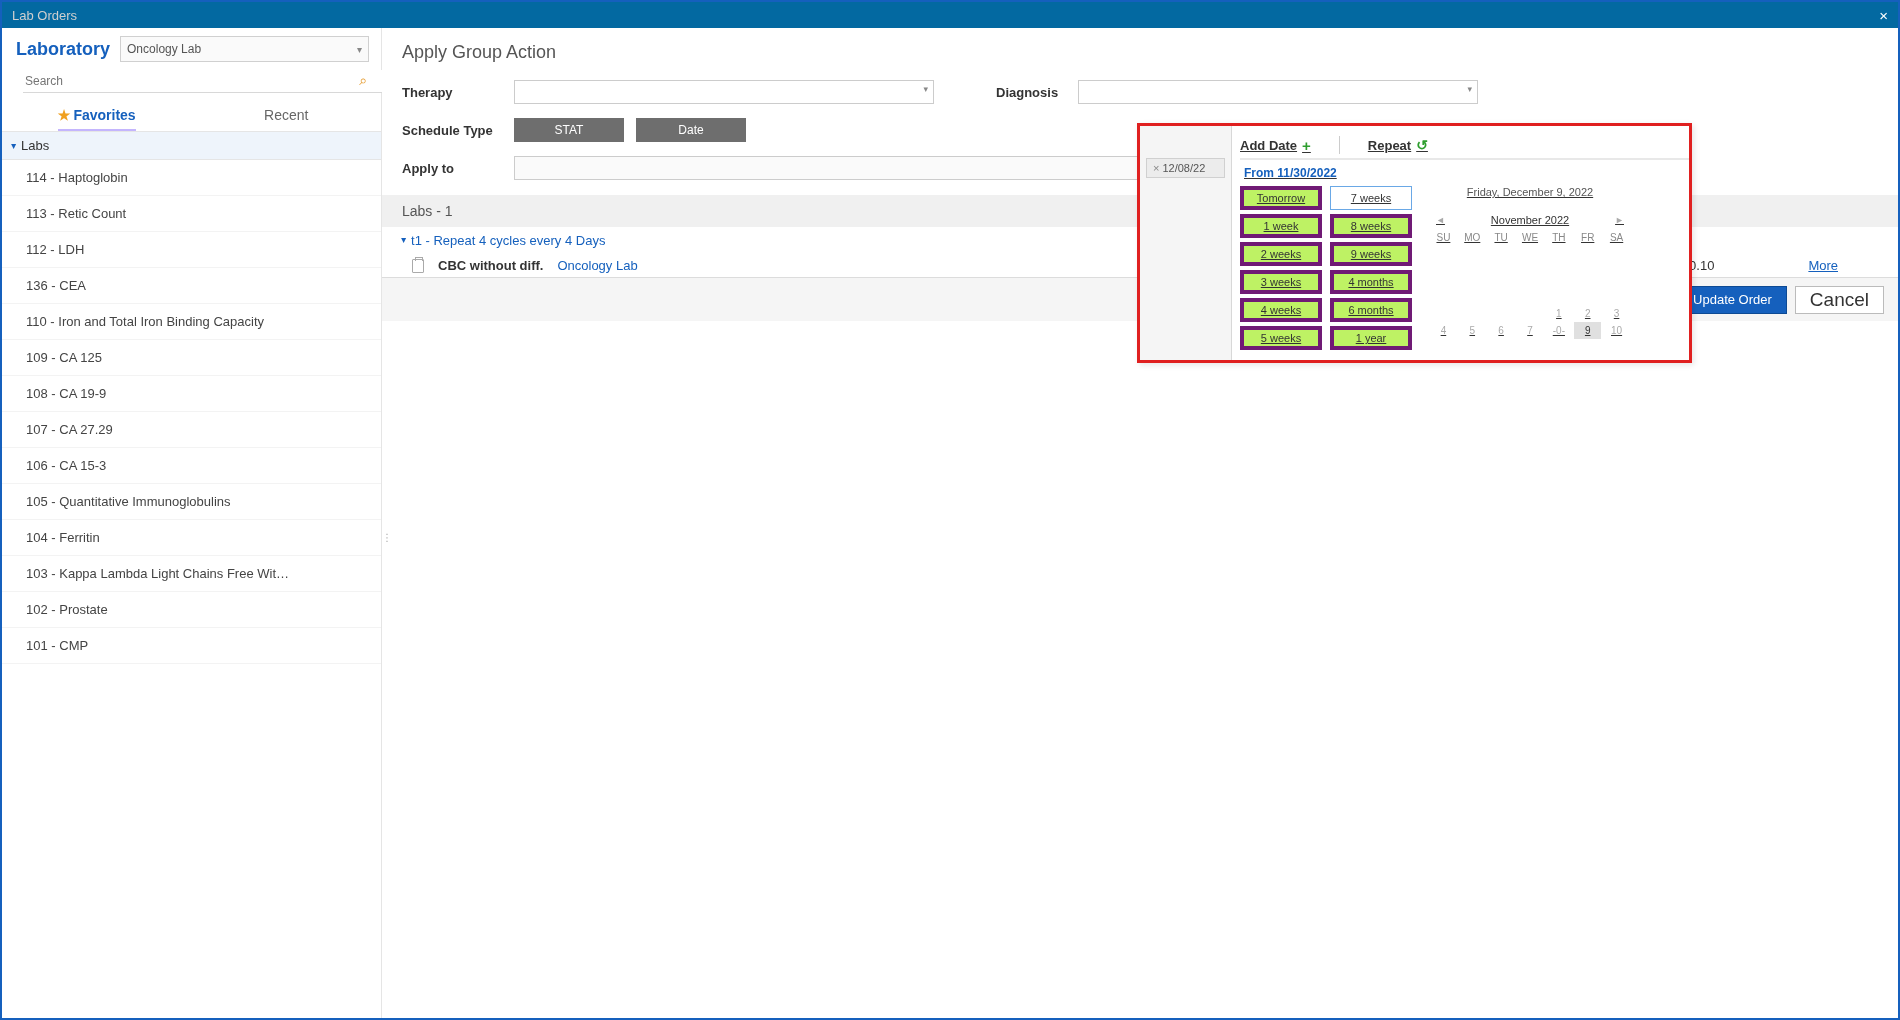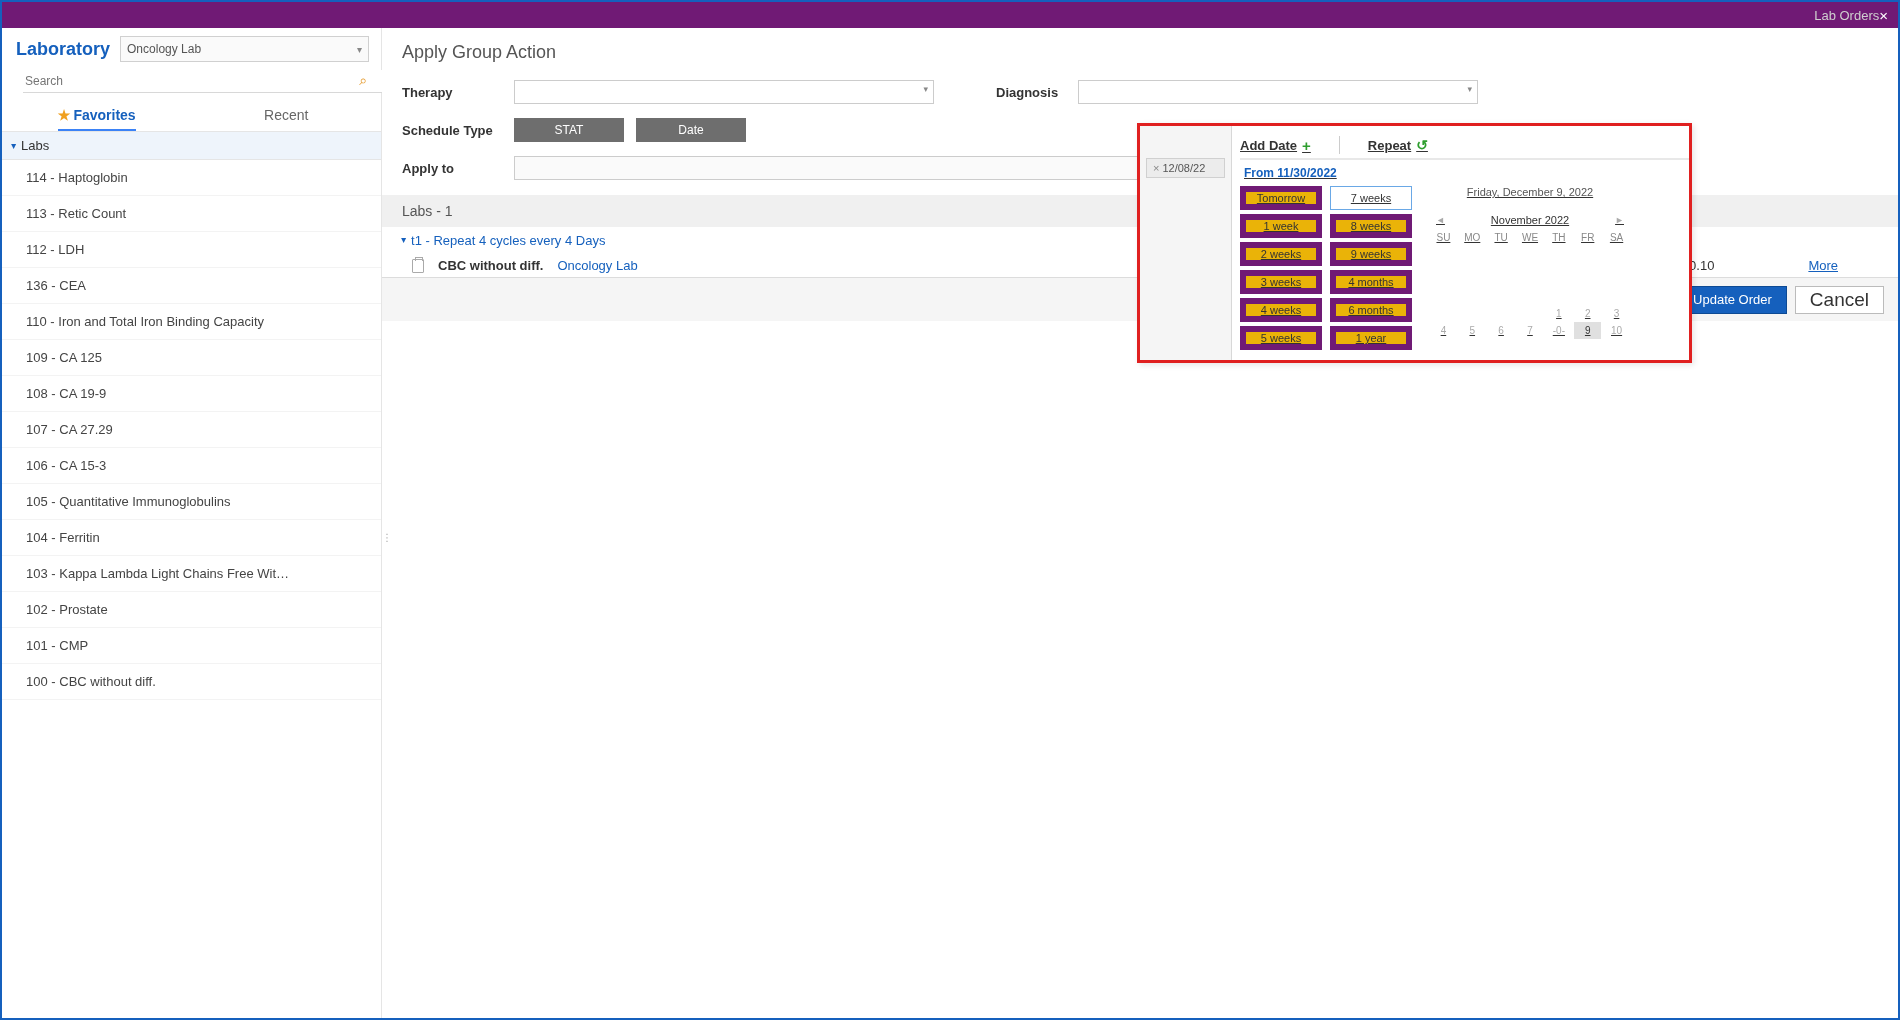--- a/index.html
+++ b/index.html
@@ -1,35 +1,35 @@
 <!DOCTYPE html>
 <html><head>
 <meta charset="utf-8">
 <style>
 * { box-sizing: border-box; margin: 0; padding: 0; font-family: "Segoe UI", Arial, sans-serif; }
 body { background: #fff; font-size: 13px; color: #333; overflow: hidden; }
 .window { width: 1900px; height: 1020px; border: 2px solid #1560bd; position: relative; display: flex; flex-direction: column; }
-.titlebar { background: #701a75; color: #cfcfcf; height: 26px; display: flex; align-items: center; padding: 0 10px; font-size: 13px; justify-content: flex-end; }
+.titlebar { background: #0369a1; color: #cfcfcf; height: 26px; display: flex; align-items: center; padding: 0 10px; font-size: 13px; justify-content: space-between; }
 .close-x { color: #fff; cursor: pointer; font-size: 15px; }
 .body { flex: 1; display: flex; background: #fff; overflow: hidden; }
 
 
 .sidebar { width: 380px; border-right: 1px solid #e5e5e5; display: flex; flex-direction: column; background: #fff; }
 .sb-head { display: flex; align-items: center; gap: 10px; padding: 8px 12px 6px 14px; }
 .sb-title { color: #1560bd; font-size: 18px; font-weight: 600; }
 .sb-select { flex: 1; border: 1px solid #d0d0d0; background: #fafafa; height: 26px; font-size: 12px; padding: 0 6px; display: flex; align-items: center; justify-content: space-between; color: #555; }
 .sb-select .chev { font-size: 10px; color: #888; }
 .sb-search { position: relative; margin: 2px 10px 0 10px; }
 .sb-search input { width: 100%; border: none; border-bottom: 1px solid #d8d8d8; padding: 4px 22px 4px 2px; font-size: 12px; color: #888; outline: none; margin-left: 11px; }
 .sb-search .mag { position: absolute; right: 4px; top: 2px; color: #e59b2e; font-size: 14px; }
 .sb-tabs { display: flex; border-bottom: 1px solid #e5e5e5; margin-top: 6px; }
 .sb-tab { flex: 1; text-align: center; padding: 8px 0; font-size: 14px; color: #666; cursor: pointer; }
 .sb-tab.active { color: #1560bd; font-weight: 600; }
 .sb-tab.active .star { color: #f0a020; margin-right: 3px; }
-.sb-tab.active span { border-bottom: 2px solid #3b82f6; padding-bottom: 6px; }
+.sb-tab.active span { border-bottom: 2px solid #c4b5fd; padding-bottom: 6px; }
 .sb-group { background: #eef4fb; padding: 6px 10px; font-size: 13px; color: #333; border-bottom: 1px solid #e5e5e5; }
 .sb-group .exp { color: #1560bd; font-size: 10px; margin-right: 4px; display: inline-block; transform: rotate(90deg); }
 .sb-list { flex: 1; overflow: auto; }
 .sb-item { padding: 10px 14px 10px 24px; font-size: 13px; color: #444; border-bottom: 1px solid #f3f3f3; cursor: pointer; }
 
 
 .main { flex: 1; display: flex; flex-direction: column; background: #fff; position: relative; }
 .section-title { font-size: 18px; color: #555; padding: 14px 20px 10px 20px; font-weight: 400; }
 .form-area { padding: 0 20px; }
 .form-row { display: flex; align-items: center; height: 38px; gap: 12px; }
@@ -63,21 +63,21 @@
 .popup-main { flex: 1; padding: 6px 0 10px 8px; text-decoration: underline; }
 .popup-tabs { display: flex; align-items: center; gap: 28px; height: 28px; border-bottom: 2px solid #e8e8e8; margin-bottom: 6px; }
 .ptab { font-size: 13px; font-weight: 700; color: #333; display: flex; align-items: center; gap: 5px; cursor: pointer; }
 .plus { color: #2e9e2e; font-size: 15px; font-weight: 700; }
 .undo { color: #2e9e2e; font-size: 14px; }
 .vdiv { width: 1px; height: 18px; background: #ccc; }
 .from-txt { color: #1560bd; font-size: 12px; font-weight: 600; margin: 2px 0 6px 4px; }
 .popup-body { display: flex; gap: 18px; }
 .quick { display: flex; gap: 8px; }
 .qcol { display: flex; flex-direction: column; gap: 4px; }
-.qbtn { width: 82px; height: 24px; background: #eab308; border: 6px solid #701a75; font-size: 11px; cursor: pointer; color: #333; }
+.qbtn { width: 82px; height: 24px; background: #bef264; border: 4px solid #701a75; font-size: 11px; cursor: pointer; color: #333; }
 .qbtn.sel { background: #fff; border: 1px solid #6aa8e6; }
 .cal { text-align: center; font-size: 11px; color: #333; width: 200px; }
 .cal-day { font-size: 11px; color: #555; margin-bottom: 16px; }
 .cal-mon { display: flex; justify-content: space-between; align-items: center; padding: 0 6px; margin-bottom: 4px; font-size: 11px; }
 .cal-mon .nav { color: #aaa; cursor: pointer; font-size: 9px; }
 .cal-hdr, .cal-row { display: grid; grid-template-columns: repeat(7, 1fr); gap: 2px; font-size: 10px; }
 .cal-hdr span { color: #888; padding: 2px 0; }
 .cal-row span { padding: 3px 0; cursor: pointer; color: #aaa; }
 .cal-row span.sel { background: #e0e0e0; color: #333; }
 
@@ -125,21 +125,20 @@
           <div class="sb-item">110 - Iron and Total Iron Binding Capacity</div>
           <div class="sb-item">109 - CA 125</div>
           <div class="sb-item">108 - CA 19-9</div>
           <div class="sb-item">107 - CA 27.29</div>
           <div class="sb-item">106 - CA 15-3</div>
           <div class="sb-item">105 - Quantitative Immunoglobulins</div>
           <div class="sb-item">104 - Ferritin</div>
           <div class="sb-item">103 - Kappa Lambda Light Chains Free Wit…</div>
           <div class="sb-item">102 - Prostate</div>
           <div class="sb-item">101 - CMP</div>
-          <div class="sb-item">100 - CBC without diff.</div>
         </div>
     </div>
 
     <div class="main">
       <div class="section-title">Apply Group Action</div>
       <div class="form-area">
         <div class="form-row">
           <div class="form-lbl">Therapy</div>
           <div class="form-input therapy-input"></div>
           <div class="diag-lbl">Diagnosis</div>

